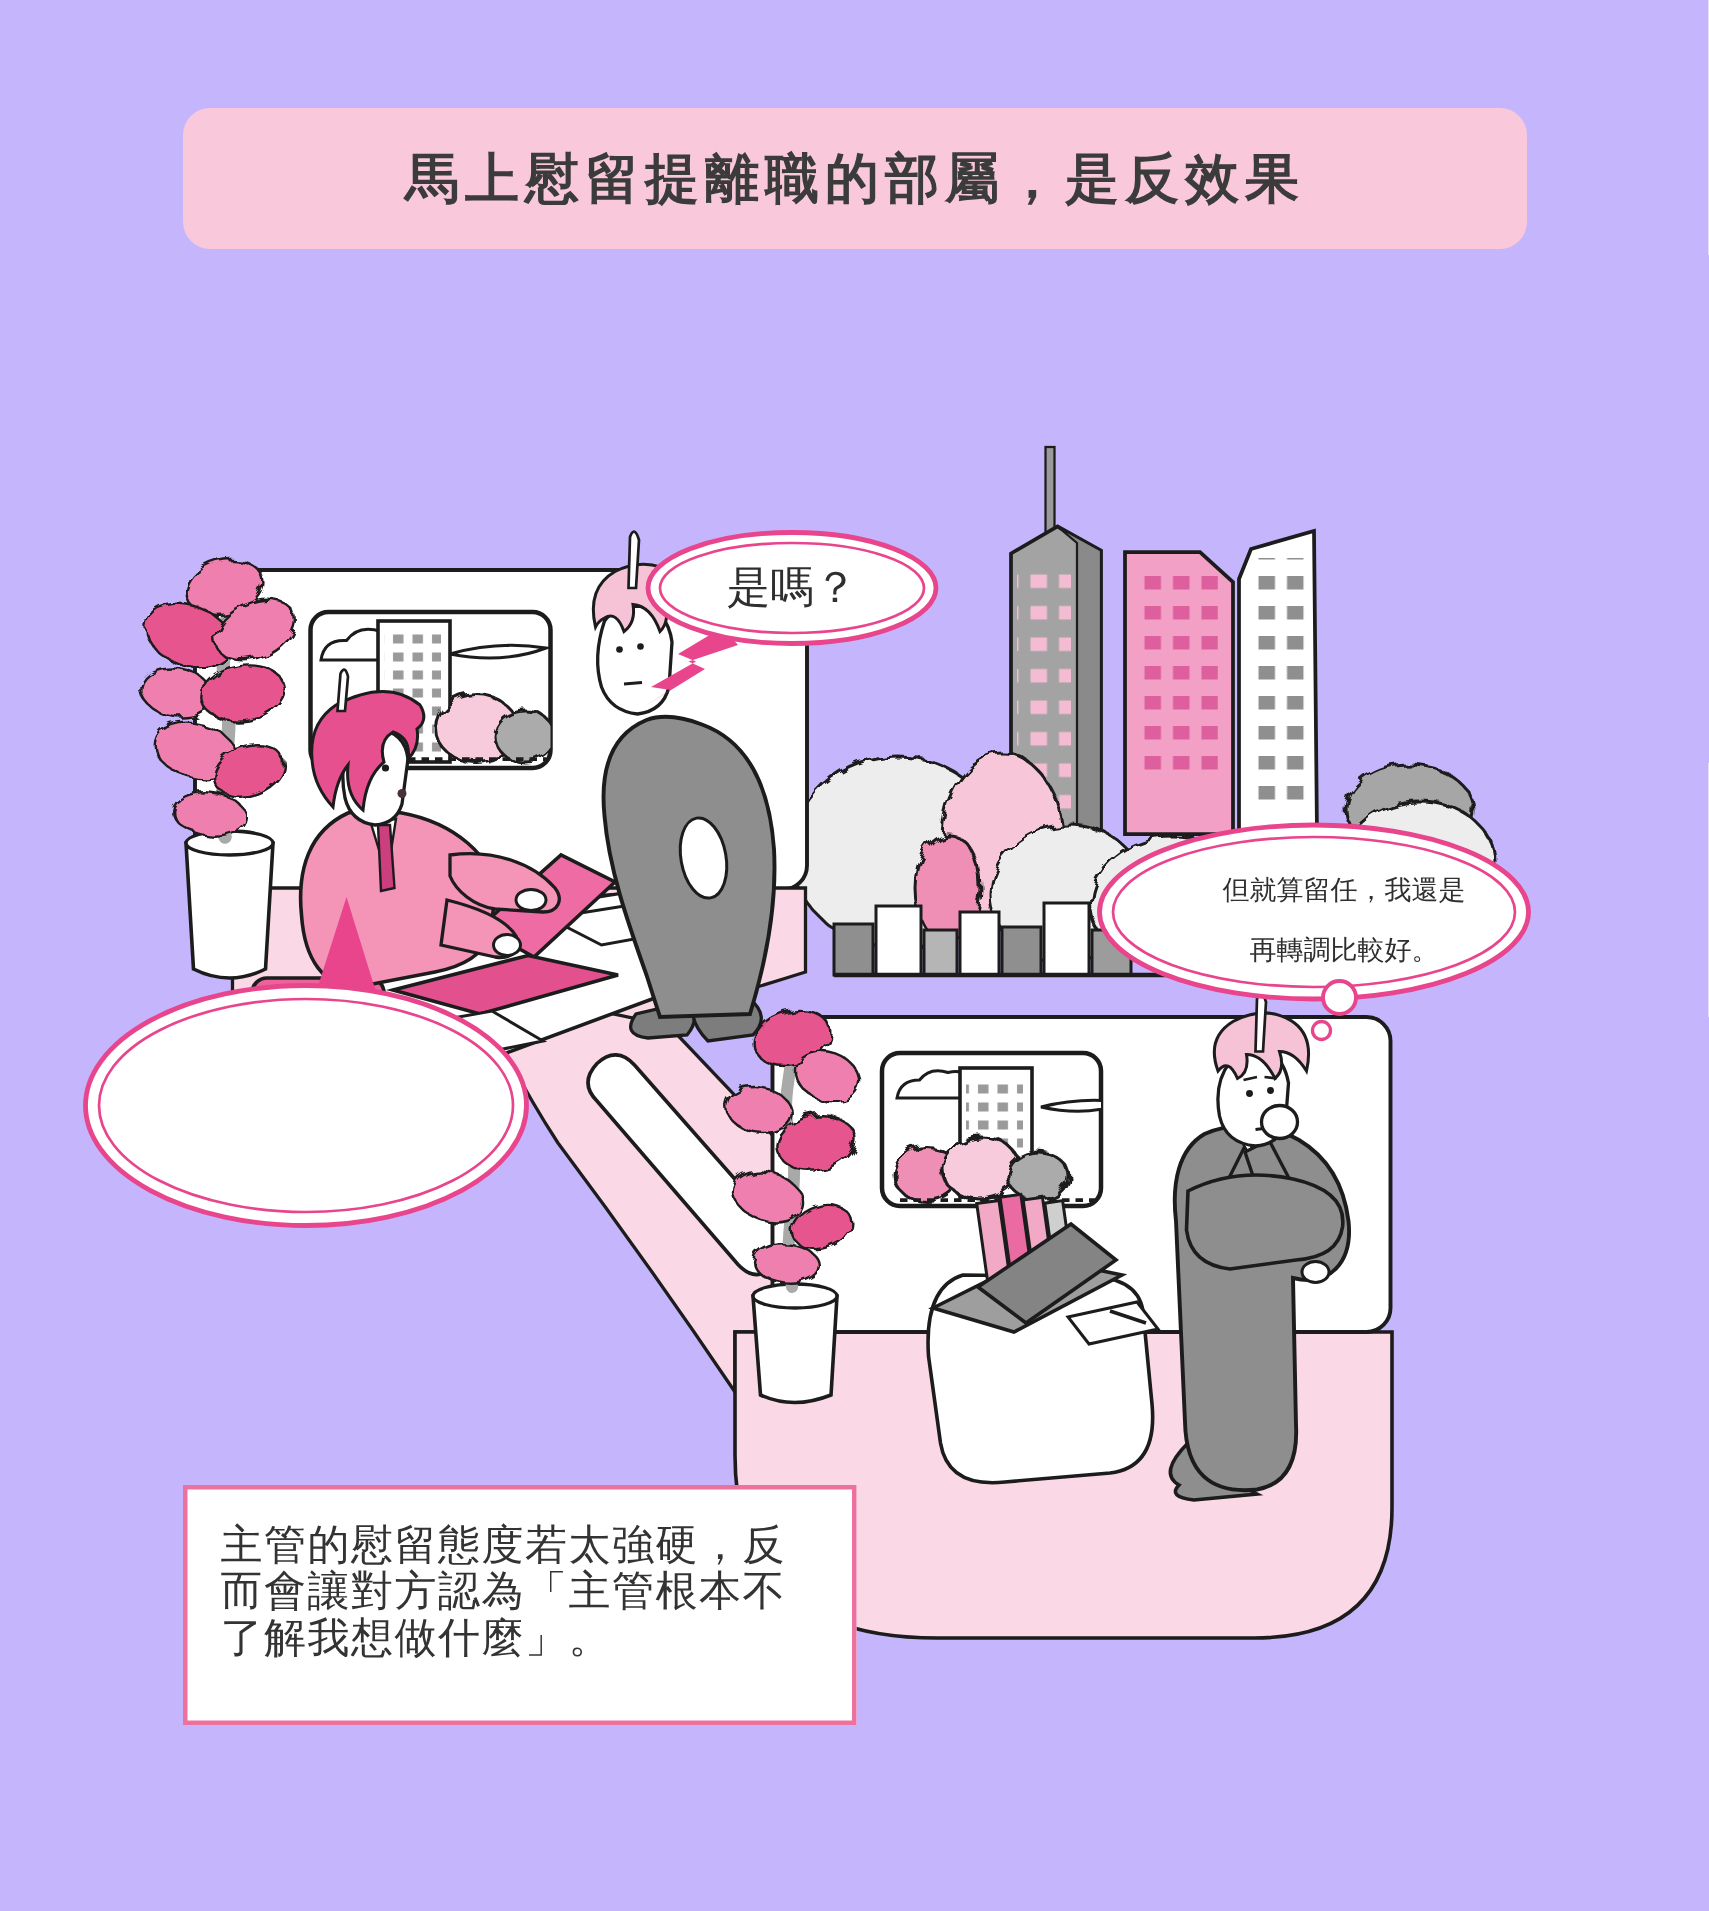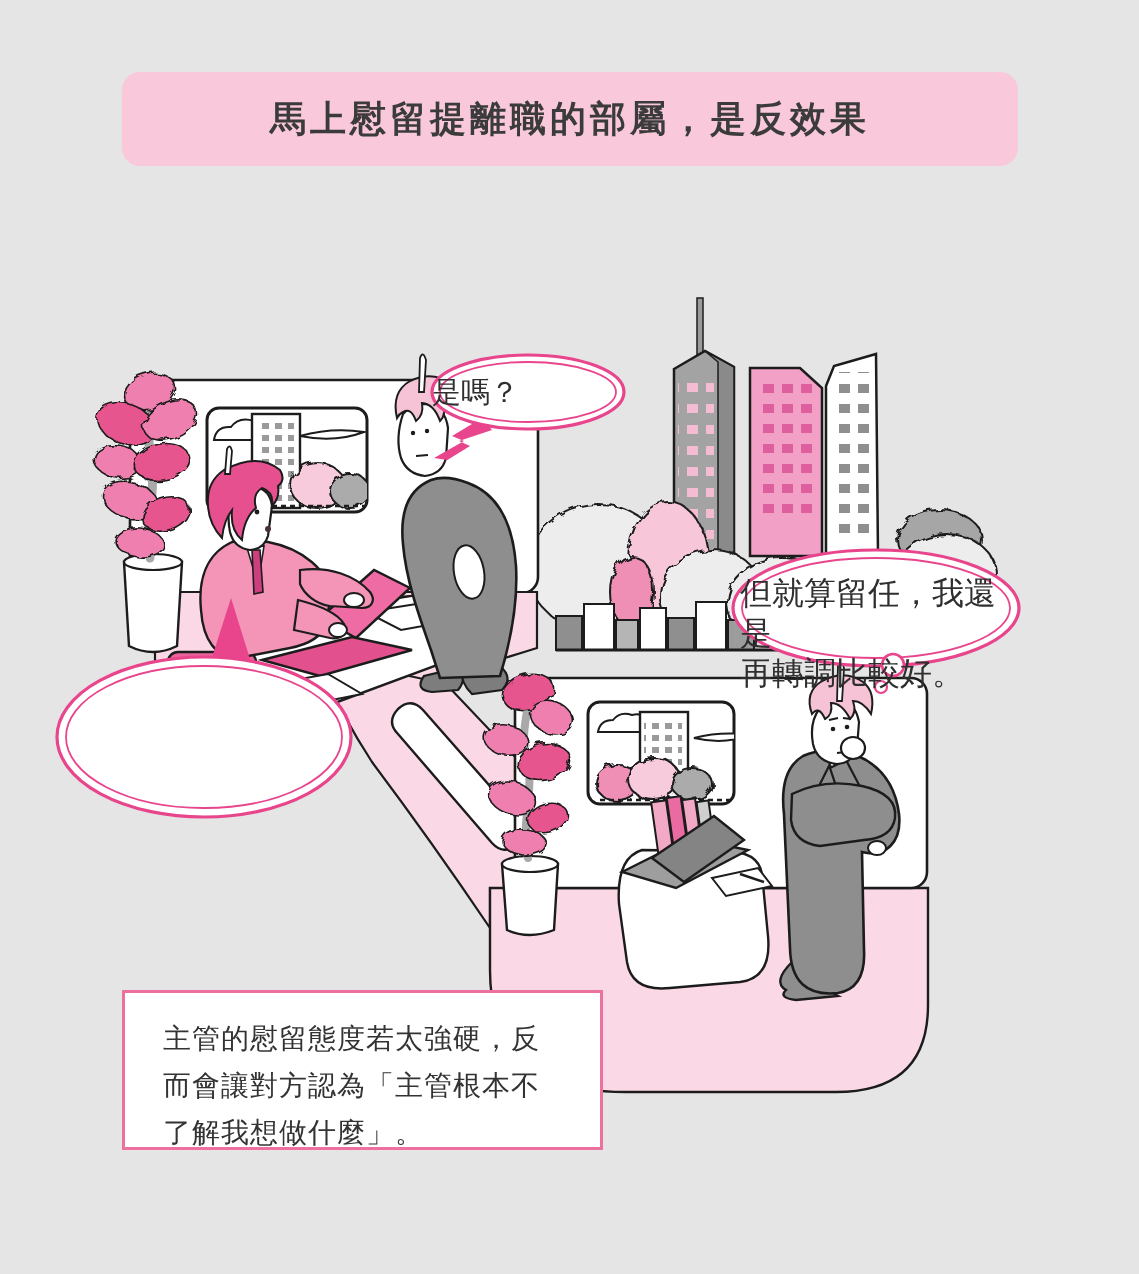--- a/index.html
+++ b/index.html
@@ -1,30 +1,30 @@
 <!DOCTYPE html>
 <html><head>
 <meta charset="utf-8">
 <style>
   html,body{margin:0;padding:0;background:#ffffff;}
-  .page{position:relative;width:1139px;height:1274px;background:#e5e5e5;overflow:hidden;
+  .page{position:relative;width:1139px;height:1274px;background:#c4b5fd;overflow:hidden;
         font-family:"Liberation Serif","DejaVu Serif",serif;}
   .banner{position:absolute;left:122px;top:72px;width:896px;height:94px;border-radius:18px;
           background:#f9c9db;display:flex;align-items:center;justify-content:center;}
   .banner span{font-family:"Liberation Sans","DejaVu Sans",sans-serif;font-weight:bold;
           font-size:36px;letter-spacing:4px;color:#3b3b3b;}
   svg.scene{position:absolute;left:0;top:0;width:1139px;height:1274px;}
-  .btxt{position:absolute;color:#2f2f2f;}
+  .btxt{position:absolute;color:#2f2f2f;text-align:center;}
   .btxt .ln{display:block;}
   #t1{left:432px;top:372px;width:192px;font-size:29px;line-height:40px;}
   #t2{left:62px;top:695px;width:284px;font-size:28px;line-height:45px;}
-  #t3{left:740px;top:573px;width:272px;font-size:32px;line-height:40px;}
+  #t3{left:760px;top:573px;width:272px;font-size:18px;line-height:40px;}
   .caption{position:absolute;left:122px;top:990px;width:399px;height:110px;
-           background:#ffffff;border:3px solid #ed719f;padding:22px 38px;
-           font-size:28px;line-height:47px;color:#333333;letter-spacing:1px;}
+           background:#ffffff;border:3px solid #ed719f;padding:22px 22px;
+           font-size:28px;line-height:31px;color:#333333;letter-spacing:1px;}
 </style>
 </head>
 <body>
 
 <div class="page">
 
   <div class="banner">
     <span>馬上慰留提離職的部屬，是反效果</span>
   </div>
 

